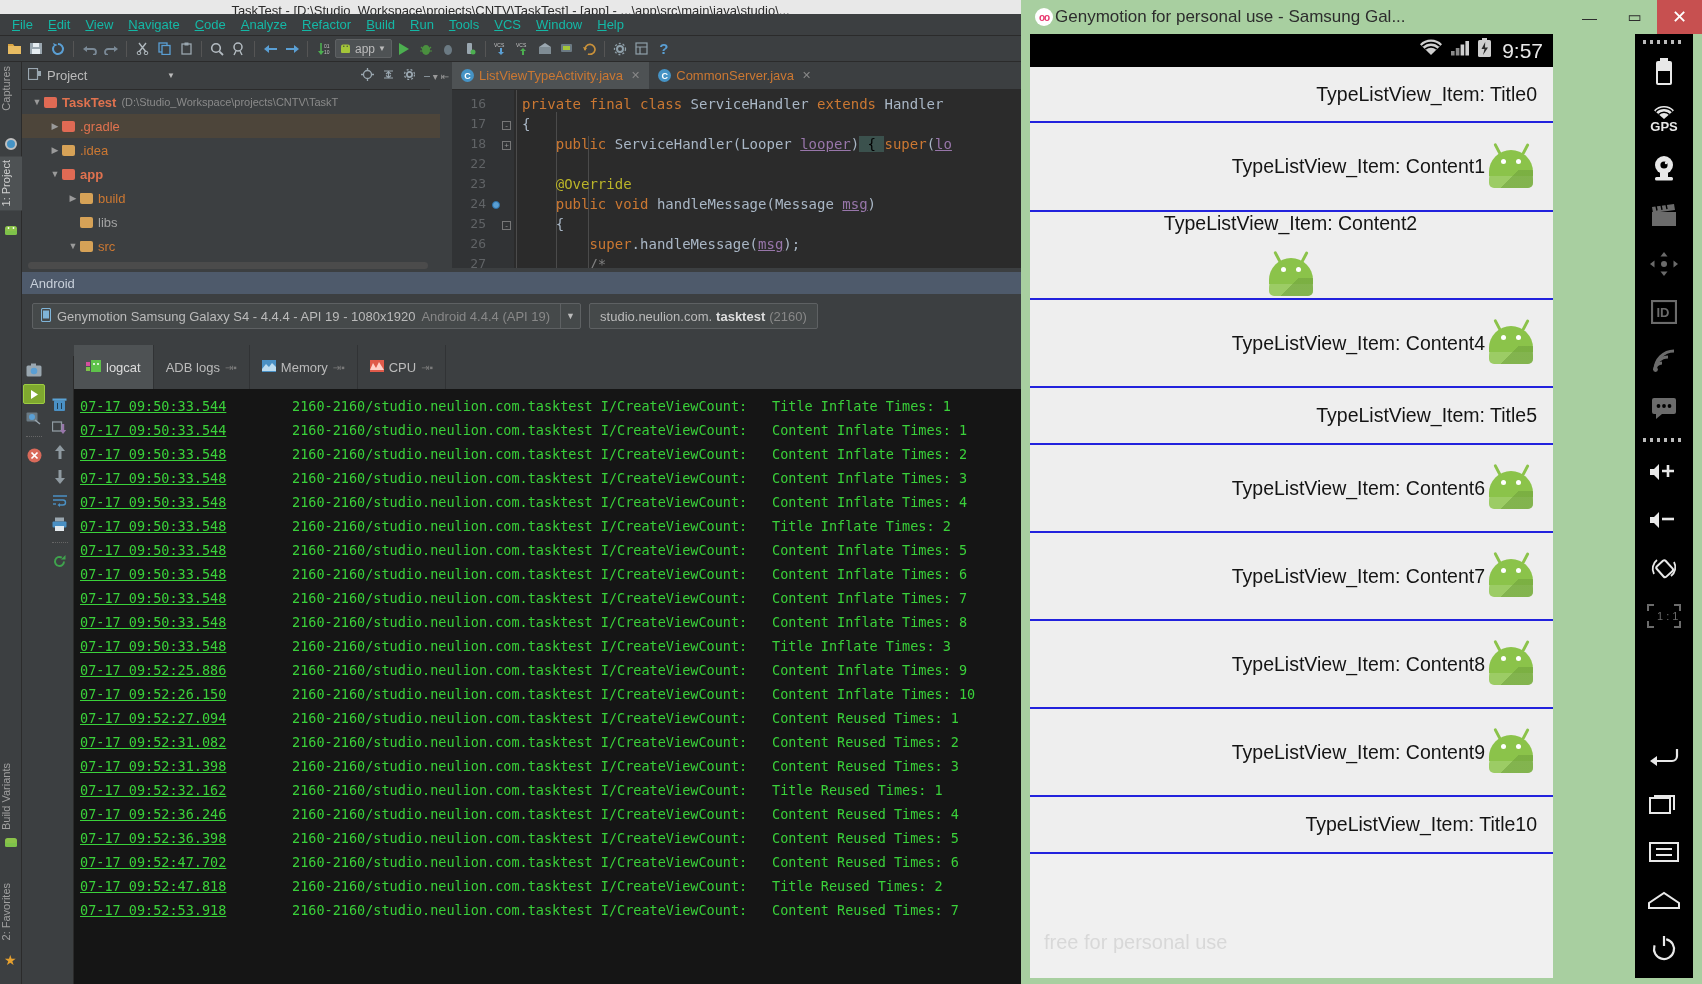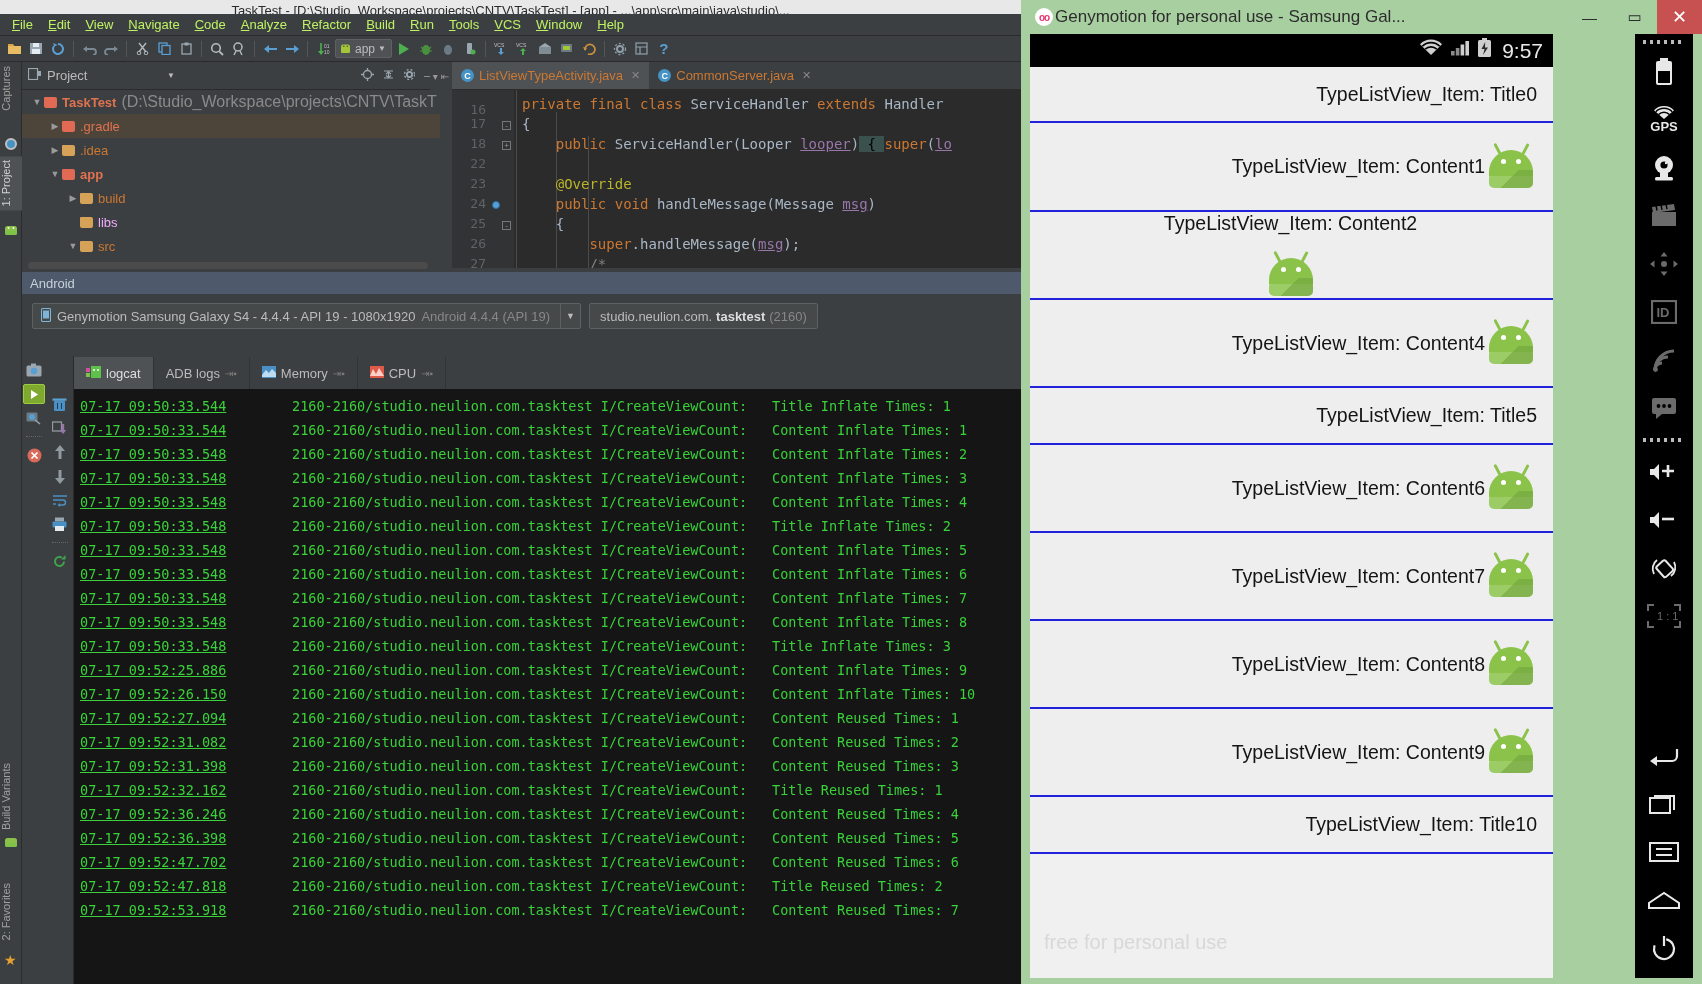--- a/index.html
+++ b/index.html
@@ -19,21 +19,21 @@
     display:flex; align-items:flex-end; justify-content:center; overflow:hidden;
     white-space:nowrap;
   }
   .titlebar span { position:relative; top:4px; }
 
   .menubar {
     height:22px; background:#3c3f41; display:flex; align-items:center;
     padding-left:5px; gap:1px; border-bottom:1px solid #2b2b2b;
   }
   .menubar .mi {
-    color:#bef264; font-size:13px; padding:2px 7px; cursor:default; white-space:nowrap;
+    color:#14b8a6; font-size:13px; padding:2px 7px; cursor:default; white-space:nowrap;
   }
   .menubar .mi u { text-decoration:underline; }
 
   .toolbar {
     height:26px; background:#3c3f41; display:flex; align-items:center;
     gap:2px; padding:0 4px; border-bottom:1px solid #2b2b2b;
   }
   .tb-ico {
     width:20px; height:20px; display:inline-flex; align-items:center;
     justify-content:center; font-size:12px; color:#a9b7c6; border-radius:2px;
@@ -72,21 +72,21 @@
   .trow.sel { background:#4d453a; }
   .twist { width:14px; color:#9a9a9a; font-size:9px; text-align:center; }
   .tfolder {
     width:13px; height:11px; margin-right:5px; border-radius:1px 2px 2px 2px;
     position:relative; flex:0 0 auto;
   }
   .tfolder::before{
     content:""; position:absolute; left:0; top:-3px; width:6px; height:3px;
     border-radius:1px 1px 0 0;
   }
-  .tpath { color:#8a8a8a; font-size:16px; margin-left:5px; }
+  .tpath { color:#8a8a8a; font-size:11px; margin-left:5px; }
   .hscroll {
     position:absolute; left:28px; top:262px; width:400px; height:7px;
     background:#4b4b4b; border-radius:4px;
   }
 
   
   .ed-tabs {
     position:absolute; left:452px; top:62px; right:0; height:28px;
     background:#3c3f41; display:flex; align-items:flex-end;
     border-bottom:1px solid #2b2b2b;
@@ -162,21 +162,21 @@
     font-size:13px; color:#bbbbbb; gap:4px;
   }
   .proc-combo b { color:#ddd; font-weight:bold; }
   .proc-combo .dim { color:#888; }
 
   .lc-tabs {
     position:absolute; left:74px; top:356px; right:0; height:33px;
     background:#3c3f41; display:flex; align-items:flex-end; gap:0;
   }
   .lc-tab {
-    height:32px; display:flex; align-items:center; gap:5px;
+    height:44px; display:flex; align-items:center; gap:5px;
     padding:0 12px; font-size:13px; color:#bbb; white-space:nowrap;
     border-right:1px solid #313335;
   }
   .lc-tab.active { background:#4e5254; color:#ddd; }
   .lc-pin { color:#7a7a7a; font-size:10px; }
 
   .lc-left {
     position:absolute; left:22px; top:356px; width:24px; bottom:0;
     background:#3c3f41;
   }
@@ -569,21 +569,21 @@
         <div class="trow">
           <span style="width:44px"></span>
           <span class="twist">▶</span>
           <span class="tfolder" style="background:#d6a257"></span>
           <span style="color:#cc7832;">build</span>
         </div>
         <div class="trow">
           <span style="width:44px"></span>
           <span class="twist"></span>
           <span class="tfolder" style="background:#d6a257"></span>
-          <span style="color:#f0abfc;">libs</span>
+          <span style="color:#a3a3a3;">libs</span>
         </div>
         <div class="trow">
           <span style="width:44px"></span>
           <span class="twist">▼</span>
           <span class="tfolder" style="background:#d6a257"></span>
           <span style="color:#cc7832;">src</span>
         </div>
       </div>
     <div class="hscroll"></div>
 
@@ -599,21 +599,21 @@
         </div>
         <div class="ed-tab">
           <span class="cicon">C</span>
           <span>CommonServer.java</span>
           <span class="x">✕</span>
         </div>
       </div>
 
     <div class="editor">
       <div class="gutter">
-          <div class="gnum" style="top: 12px;">16</div>
+          <div class="gnum" style="top: 6px;">16</div>
           <div class="gnum" style="top: 26px;">17</div>
           <div class="fold" style="top: 31px;">-</div>
           <div class="gnum" style="top: 46px;">18</div>
           <div class="fold" style="top: 51px;">+</div>
           <div class="gnum" style="top: 66px;">22</div>
           <div class="gnum" style="top: 86px;">23</div>
           <div class="gnum" style="top: 106px;">24</div>
           <div style="position: absolute; left: 40px; top: 111px; width: 8px; height: 8px; border-radius: 50%; background: rgb(90, 159, 212); border: 1px solid rgb(43, 112, 168);"></div>
           <div class="gnum" style="top: 126px;">25</div>
           <div class="fold" style="top: 131px;">-</div>

